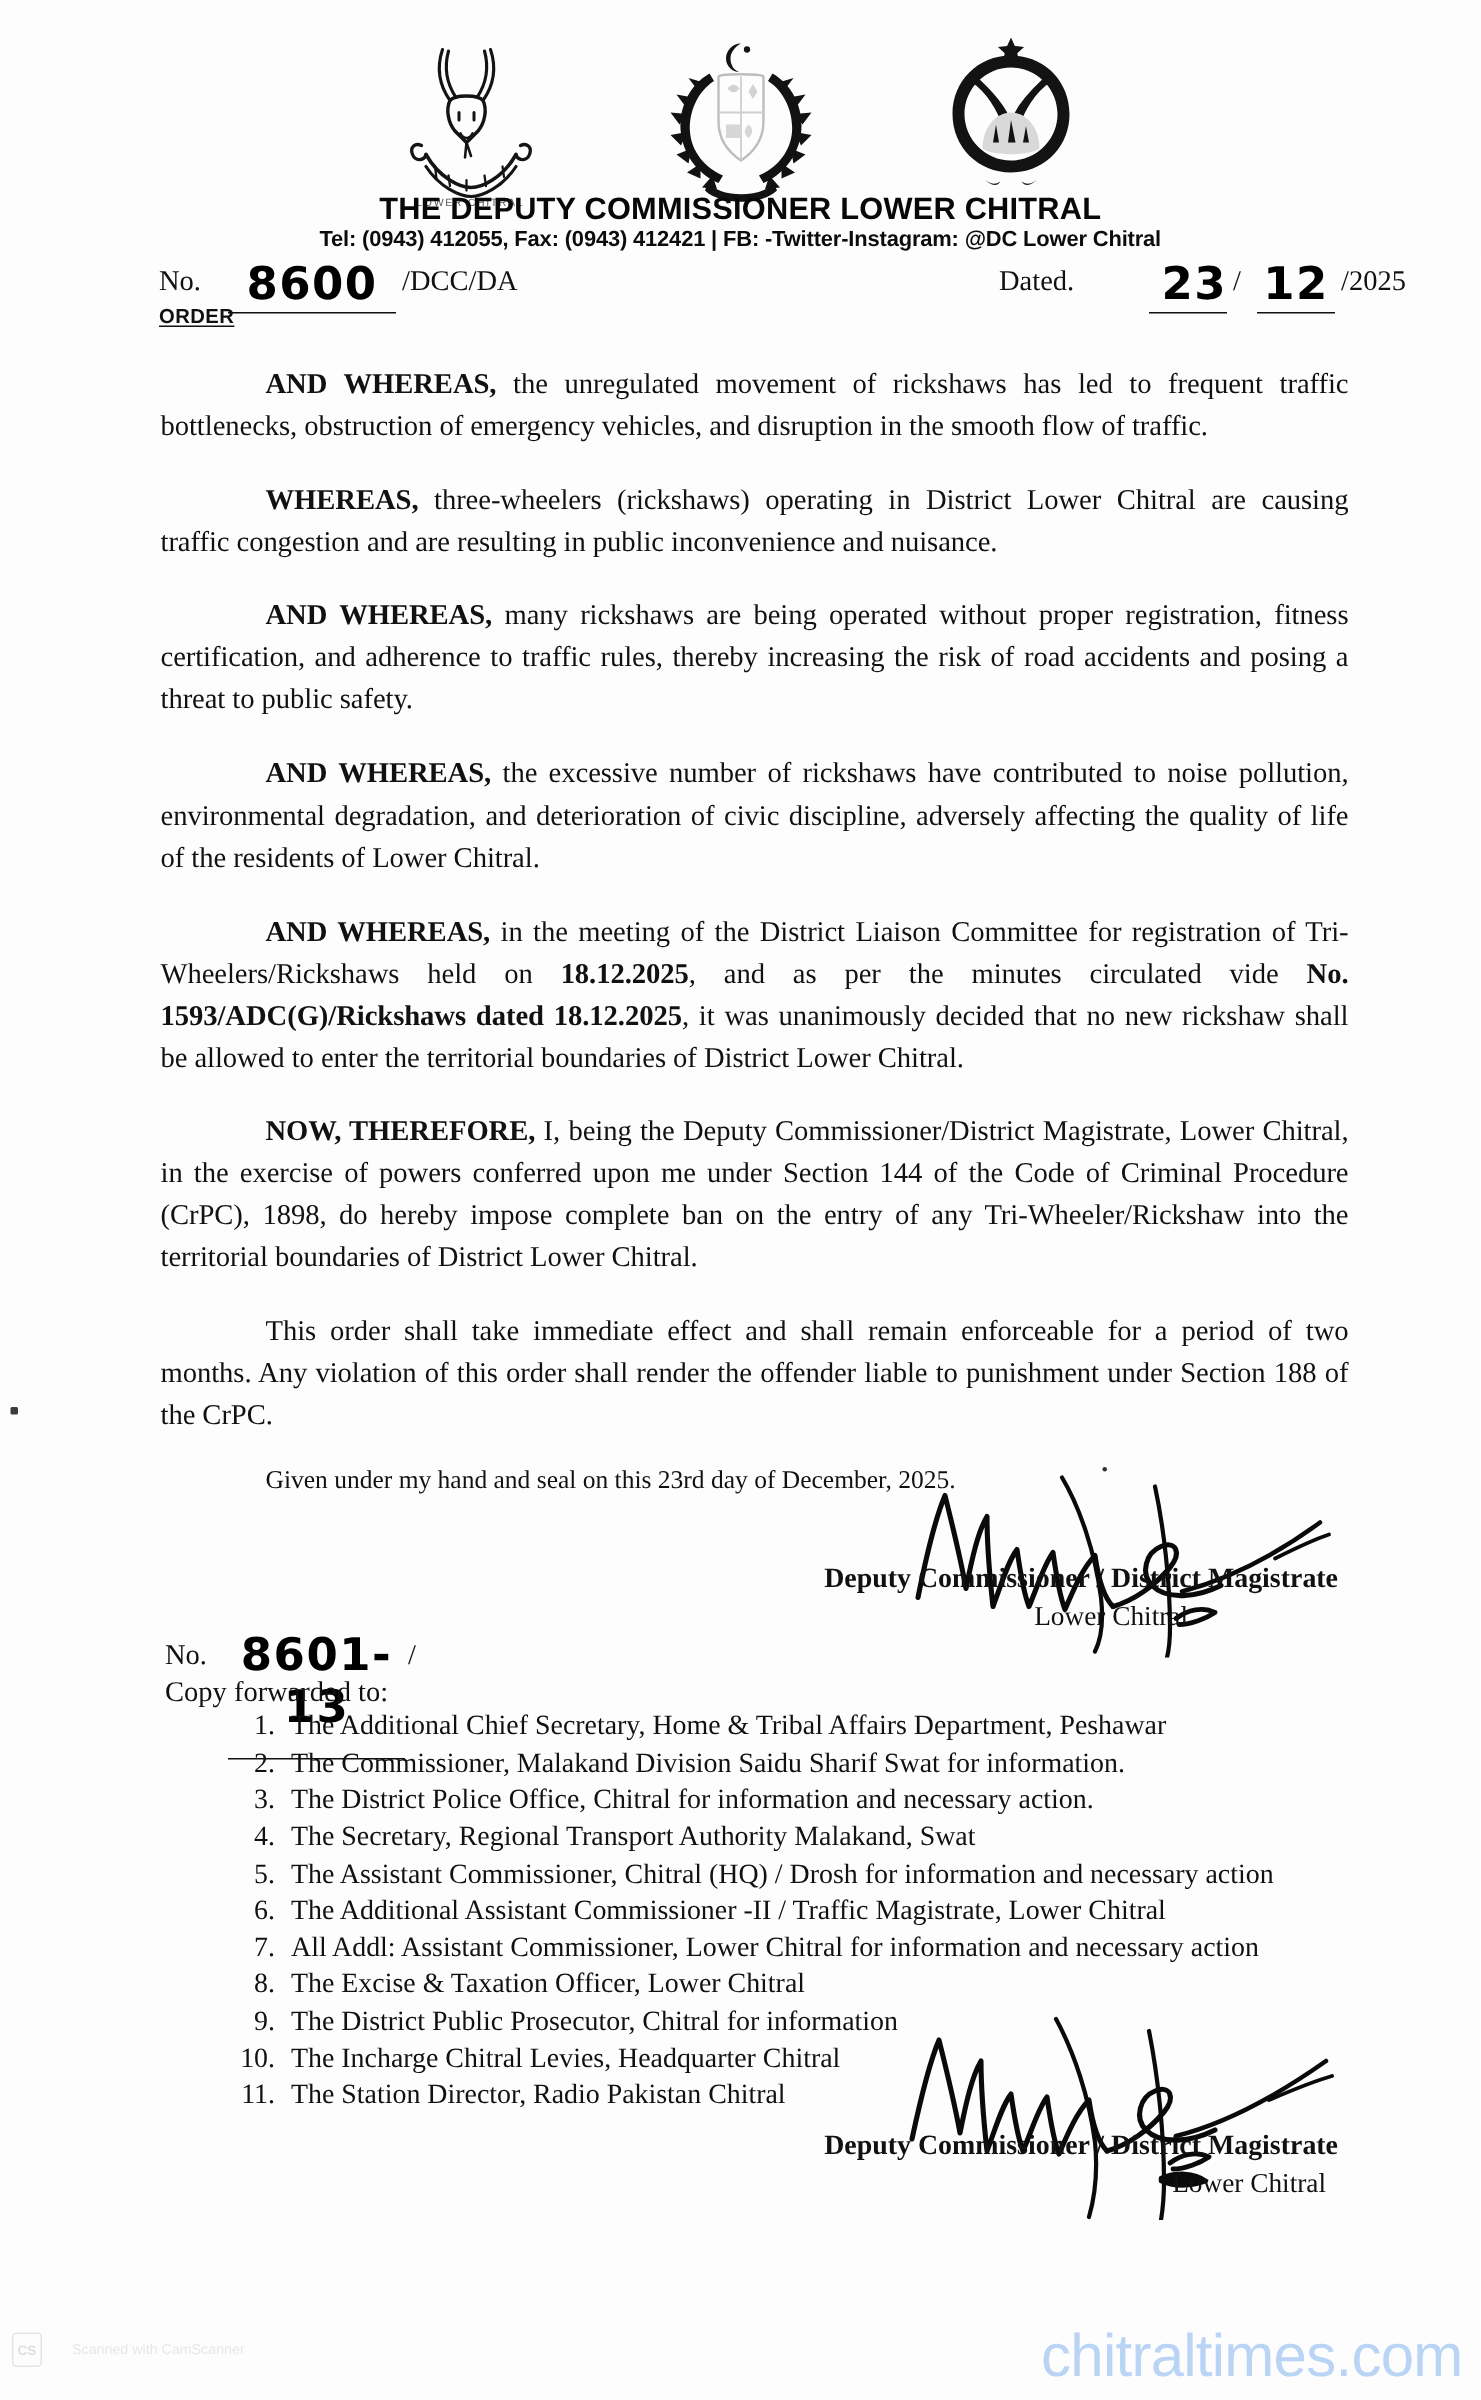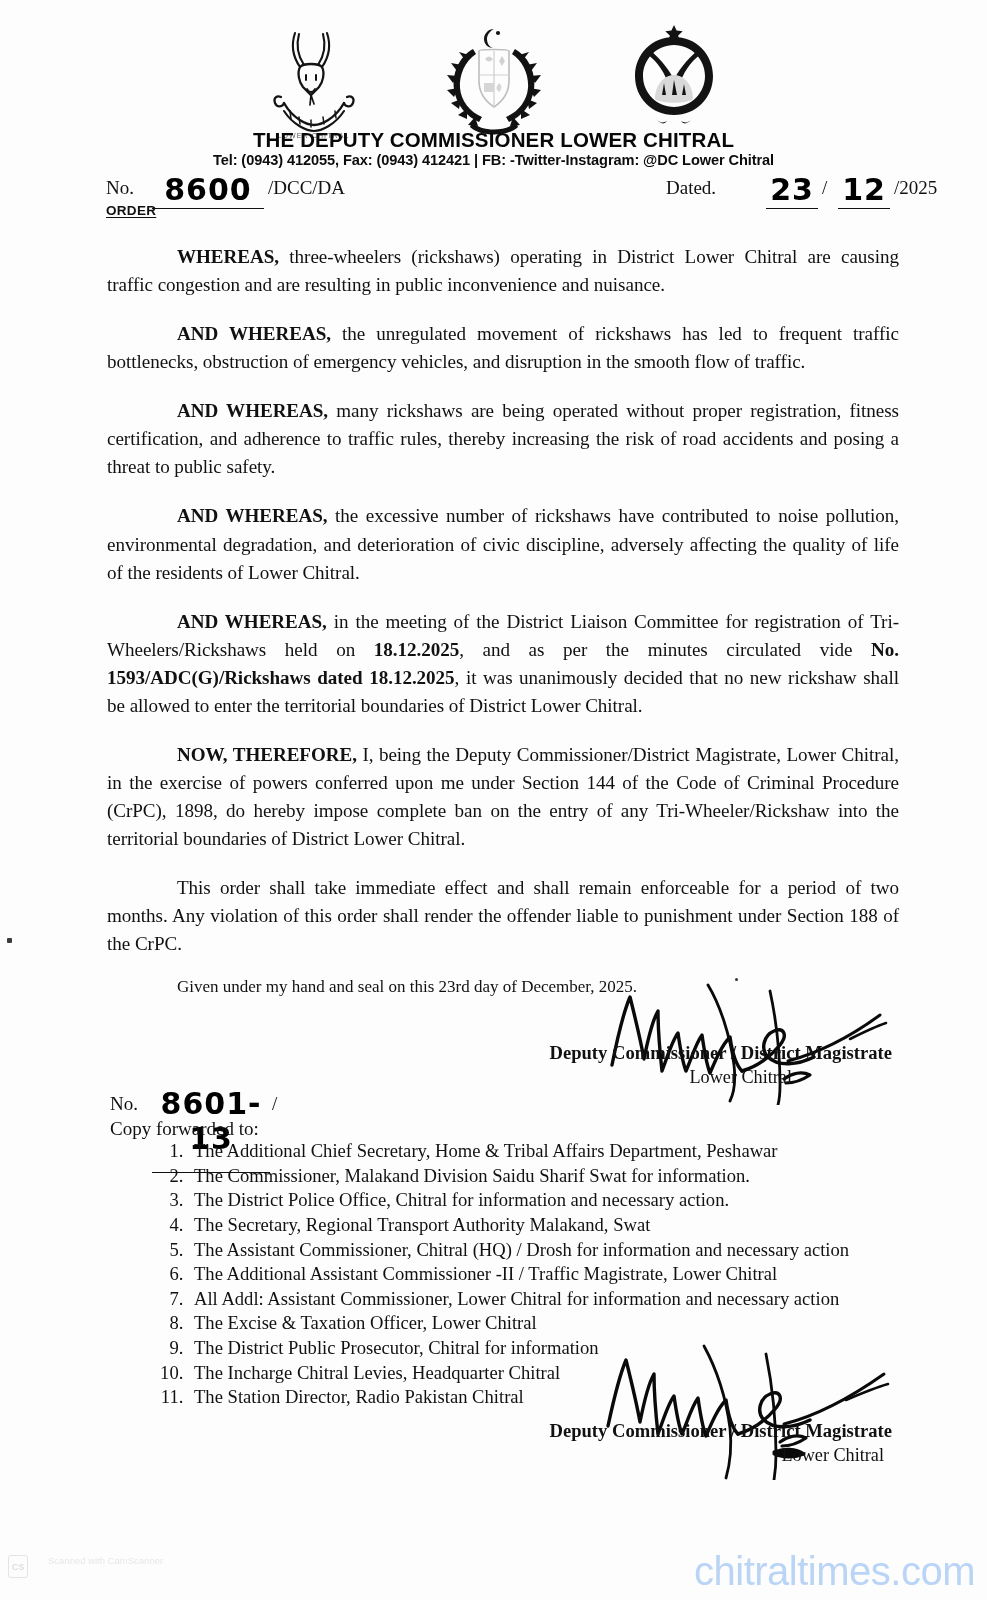--- a/index.html
+++ b/index.html
@@ -101,21 +101,21 @@
     top: -2px;
     width: 112px;
     text-align: center;
     border-bottom: 1.6px solid #111;
     padding-bottom: 1px;
   }
   .no-suffix { position: absolute; left: 162px; top: 3px; }
   .dated-label { position: absolute; left: 560px; top: 3px; }
   .dated-dd {
     position: absolute; left: 660px; top: -2px; width: 52px;
-    text-align: center; border-bottom: 1.6px solid #111; padding-bottom: 1px;
+    text-align: right; border-bottom: 1.6px solid #111; padding-bottom: 1px;
   }
   .dated-sep1 { position: absolute; left: 716px; top: 3px; }
   .dated-mm {
     position: absolute; left: 732px; top: -2px; width: 52px;
     text-align: center; border-bottom: 1.6px solid #111; padding-bottom: 1px;
   }
   .dated-yy { position: absolute; left: 788px; top: 3px; }
 
   .order-heading {
     position: absolute;
@@ -238,21 +238,21 @@
     font-family: "Liberation Sans", sans-serif;
     font-size: 40px;
     letter-spacing: -0.5px;
     color: #b9d4f5;
   }
   .camscanner {
     position: absolute;
     left: 8px;
     bottom: 22px;
     display: flex;
-    align-items: flex-start;
+    align-items: center;
     gap: 20px;
     opacity: 0.48;
   }
   .cs-badge {
     width: 18px; height: 21px;
     border: 1.3px solid #c9c9c9;
     border-radius: 3px;
     font-family: "Liberation Sans", sans-serif;
     font-size: 9px;
     font-weight: bold;
@@ -401,25 +401,25 @@
     <span class="dated-sep1">/</span>
     <span class="dated-mm hand">12</span>
     <span class="dated-yy">/2025</span>
   </div>
 
   <div class="order-heading">ORDER</div>
 
   <div class="body-wrap">
 
     <p class="para">
+      <b>AND WHEREAS,</b><span> the unregulated movement of rickshaws has led to frequent traffic bottlenecks, obstruction of emergency vehicles, and disruption in the smooth flow of traffic.</span>
+    </p>
+
+    <p class="para">
       <b>WHEREAS,</b><span> three-wheelers (rickshaws) operating in District Lower Chitral are causing traffic congestion and are resulting in public inconvenience and nuisance.</span>
-    </p>
-
-    <p class="para">
-      <b>AND WHEREAS,</b><span> the unregulated movement of rickshaws has led to frequent traffic bottlenecks, obstruction of emergency vehicles, and disruption in the smooth flow of traffic.</span>
     </p>
 
     <p class="para">
       <b>AND WHEREAS,</b><span> many rickshaws are being operated without proper registration, fitness certification, and adherence to traffic rules, thereby increasing the risk of road accidents and posing a threat to public safety.</span>
     </p>
 
     <p class="para">
       <b>AND WHEREAS,</b><span> the excessive number of rickshaws have contributed to noise pollution, environmental degradation, and deterioration of civic discipline, adversely affecting the quality of life of the residents of Lower Chitral.</span>
     </p>
 

